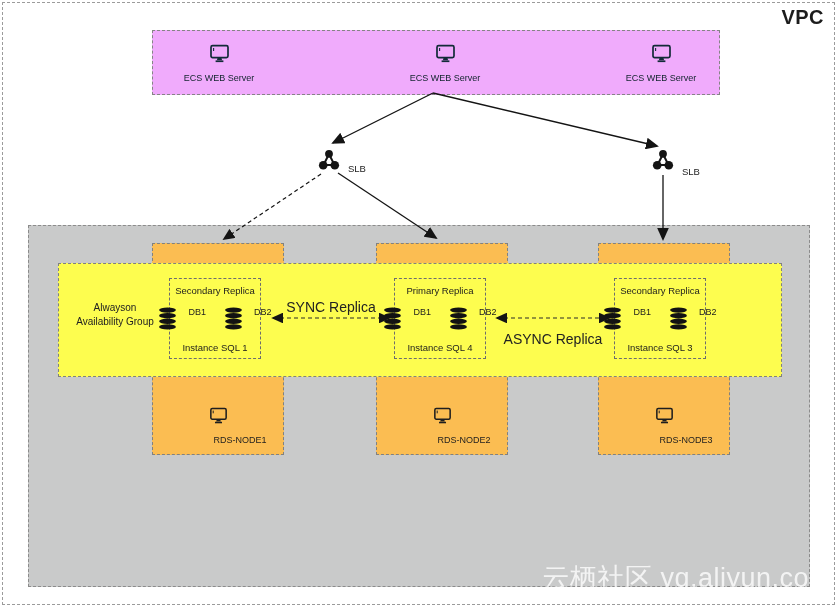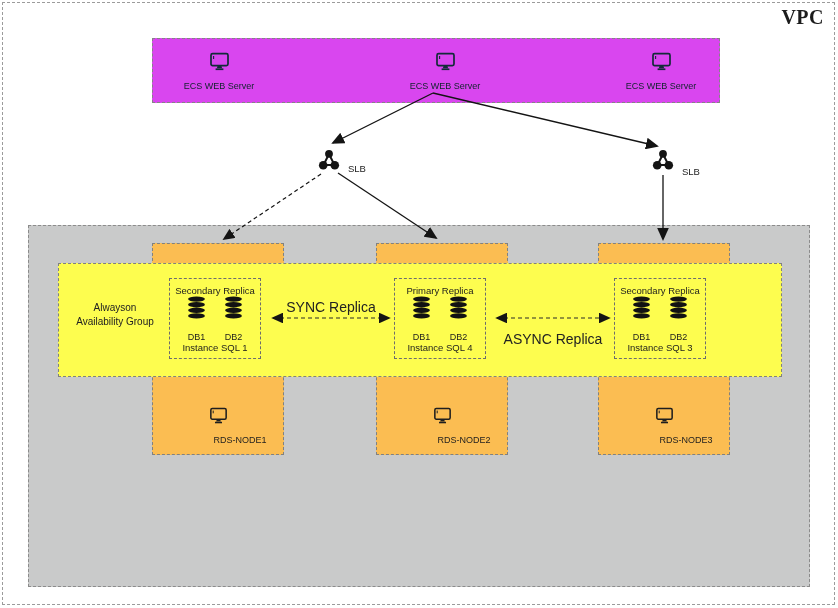--- a/index.html
+++ b/index.html
@@ -1,25 +1,25 @@
 <!DOCTYPE html>
 <html><head>
 <meta charset="utf-8">
 <style>
   html,body { margin:0; padding:0; background:#fff; }
   .stage {
     position:relative; width:838px; height:608px; background:#ffffff;
     font-family:"Liberation Sans", sans-serif; color:#1c1c1c; overflow:hidden;
   }
   .vpc-border { position:absolute; left:2px; top:2px; right:3px; bottom:3px; border:1px dashed #9b9b9b; }
-  .vpc-title { position:absolute; top:6px; right:14px; font-size:20px; font-weight:bold; letter-spacing:.5px;font-family:Liberation Serif, serif; }
-
-  
-  .ecs-band { position:absolute; left:152px; top:38px; width:566px; height:63px;
-    background:#d946ef; border:1px dashed #858585; z-index:1; }
+  .vpc-title { position:absolute; top:6px; right:14px; font-size:20px; font-weight:bold; letter-spacing:.5px; }
+
+  
+  .ecs-band { position:absolute; left:152px; top:30px; width:566px; height:63px;
+    background:#f0abfc; border:1px dashed #858585; z-index:1; }
   .ecs-unit { position:absolute; top:13px; width:120px; display:flex; flex-direction:column; align-items:center; gap:5px; }
   .ecs-unit .label { font-size:9px; color:#10232c; }
 
   
   .slb-icon { position:absolute; width:26px; height:26px; z-index:2; }
   .slb-label { position:absolute; font-size:9.5px; z-index:2; }
 
   
   .zone { position:absolute; left:28px; top:225px; width:780px; height:360px;
     background:#c9caca; border:1px dashed #8b8b8b; }
@@ -35,21 +35,21 @@
   .ag-box { position:absolute; left:58px; top:263px; width:722px; height:112px;
     background:#fdfd4f; border:1px dashed #818181; z-index:3; }
   .ag-label { position:absolute; left:0; top:37px; width:112px; text-align:center;
     font-size:10px; line-height:14px; color:#222; }
   .sql-box { position:absolute; top:14px; width:92px; height:81px; border:1px dashed #6d6d6d;
     display:flex; flex-direction:column; align-items:center; justify-content:space-between;
     padding:6px 0 5px; box-sizing:border-box; }
   .sql-1 { left:110px; } .sql-2 { left:335px; } .sql-3 { left:555px; }
   .replica-title { font-size:9.5px; }
   .db-row { display:flex; gap:18px; }
-  .db-unit { display:flex; flex-direction:column; align-items:center; gap:11px; font-size:9px; }
+  .db-unit { display:flex; flex-direction:row; gap:11px; font-size:9px; }
   .instance-label { font-size:9.5px; }
   .repl-label { position:absolute; width:110px; text-align:center; font-size:14px; z-index:4; color:#222; }
   .sync-pos  { left:276px; top:299px; }
   .async-pos { left:498px; top:299px;margin-top:32px; }
 
   .arrows { position:absolute; left:0; top:0; z-index:4; pointer-events:none; }
 
   .watermark { position:absolute; top:560px; right:6px; font-size:27px; z-index:6;
     color:rgba(255,255,255,0.78); letter-spacing:.5px; white-space:nowrap; }
 </style>
@@ -258,14 +258,15 @@
     </defs>
     <line x1="433" y1="93" x2="333" y2="143" stroke="#141414" stroke-width="1.3" marker-end="url(#ah)"></line>
     <line x1="433" y1="93" x2="657" y2="146" stroke="#141414" stroke-width="1.3" marker-end="url(#ah)"></line>
     <line x1="321" y1="174" x2="224" y2="239" stroke="#141414" stroke-width="1.2" stroke-dasharray="4 3" marker-end="url(#ah)"></line>
     <line x1="338" y1="173" x2="436" y2="238" stroke="#141414" stroke-width="1.3" marker-end="url(#ah)"></line>
     <line x1="663" y1="175" x2="663" y2="239" stroke="#141414" stroke-width="1.3" marker-end="url(#ah)"></line>
     <line x1="273" y1="318" x2="389" y2="318" stroke="#2a2a2a" stroke-width="1.2" stroke-dasharray="4 3" marker-start="url(#ah)" marker-end="url(#ah)"></line>
     <line x1="497" y1="318" x2="609" y2="318" stroke="#2a2a2a" stroke-width="1.2" stroke-dasharray="4 3" marker-start="url(#ah)" marker-end="url(#ah)"></line>
   </svg>
 
+  <div class="watermark">云栖社区 yq.aliyun.com</div>
 
 </div>
 
 </body></html>

